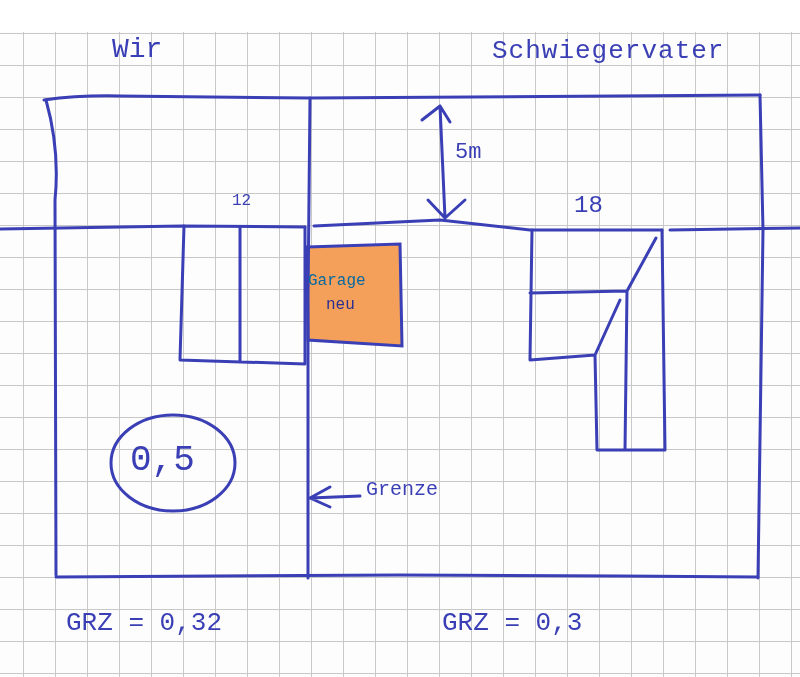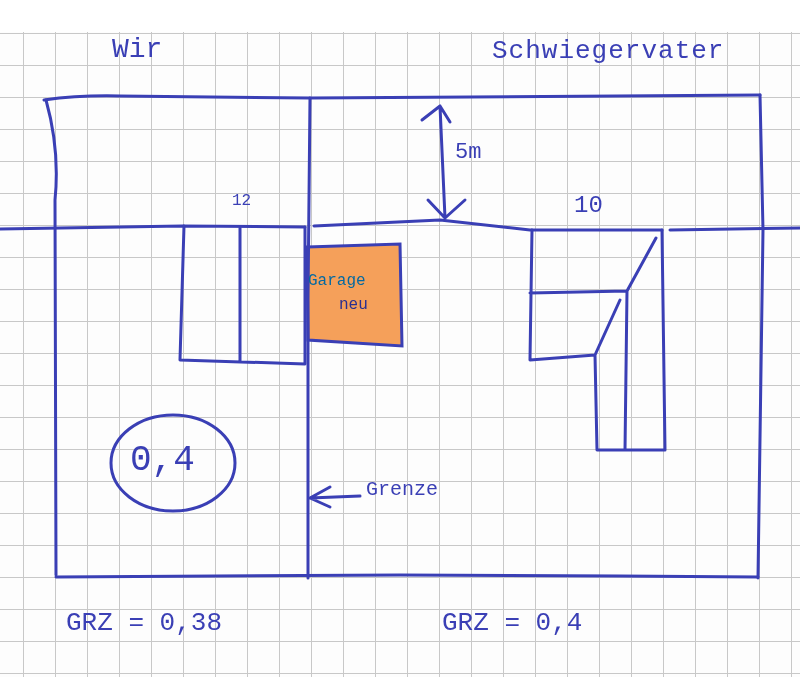--- a/index.html
+++ b/index.html
@@ -47,19 +47,19 @@
 
   <ellipse class="ink" cx="173" cy="463" rx="62" ry="48"></ellipse>
 
   <path class="ink" d="M310 498 L360 496 M310 498 L330 487 M310 498 L330 507"></path>
 </svg>
 
 <div class="lbl" style="left:112px;top:34px;font-size:28px;">Wir</div>
 <div class="lbl" style="left:452px;top:36px;font-size:26px;letter-spacing:1px;margin-left:40px;">Schwiegervater</div>
 <div class="lbl" style="left:455px;top:140px;font-size:22px;">5m</div>
 <div class="lbl" style="left:196px;top:192px;font-size:16px;margin-left:36px;">12</div>
-<div class="lbl" style="left:574px;top:192px;font-size:24px;">10</div>
+<div class="lbl" style="left:574px;top:192px;font-size:24px;">18</div>
 <div class="lbl" style="left:308px;top:272px;font-size:16px;color:#0369a1;">Garage</div>
-<div class="lbl" style="left:326px;top:296px;font-size:16px;color:#2a2f90;margin-left:13px;">neu</div>
-<div class="lbl" style="left:130px;top:440px;font-size:36px;">0,4</div>
+<div class="lbl" style="left:326px;top:296px;font-size:16px;color:#2a2f90;">neu</div>
+<div class="lbl" style="left:130px;top:440px;font-size:36px;">0,5</div>
 <div class="lbl" style="left:366px;top:478px;font-size:20px;">Grenze</div>
-<div class="lbl" style="left:66px;top:608px;font-size:26px;">GRZ = 0,38</div>
-<div class="lbl" style="left:442px;top:608px;font-size:26px;">GRZ = 0,4</div>
+<div class="lbl" style="left:66px;top:608px;font-size:26px;">GRZ = 0,32</div>
+<div class="lbl" style="left:442px;top:608px;font-size:26px;">GRZ = 0,3</div>
 
 </body></html>

